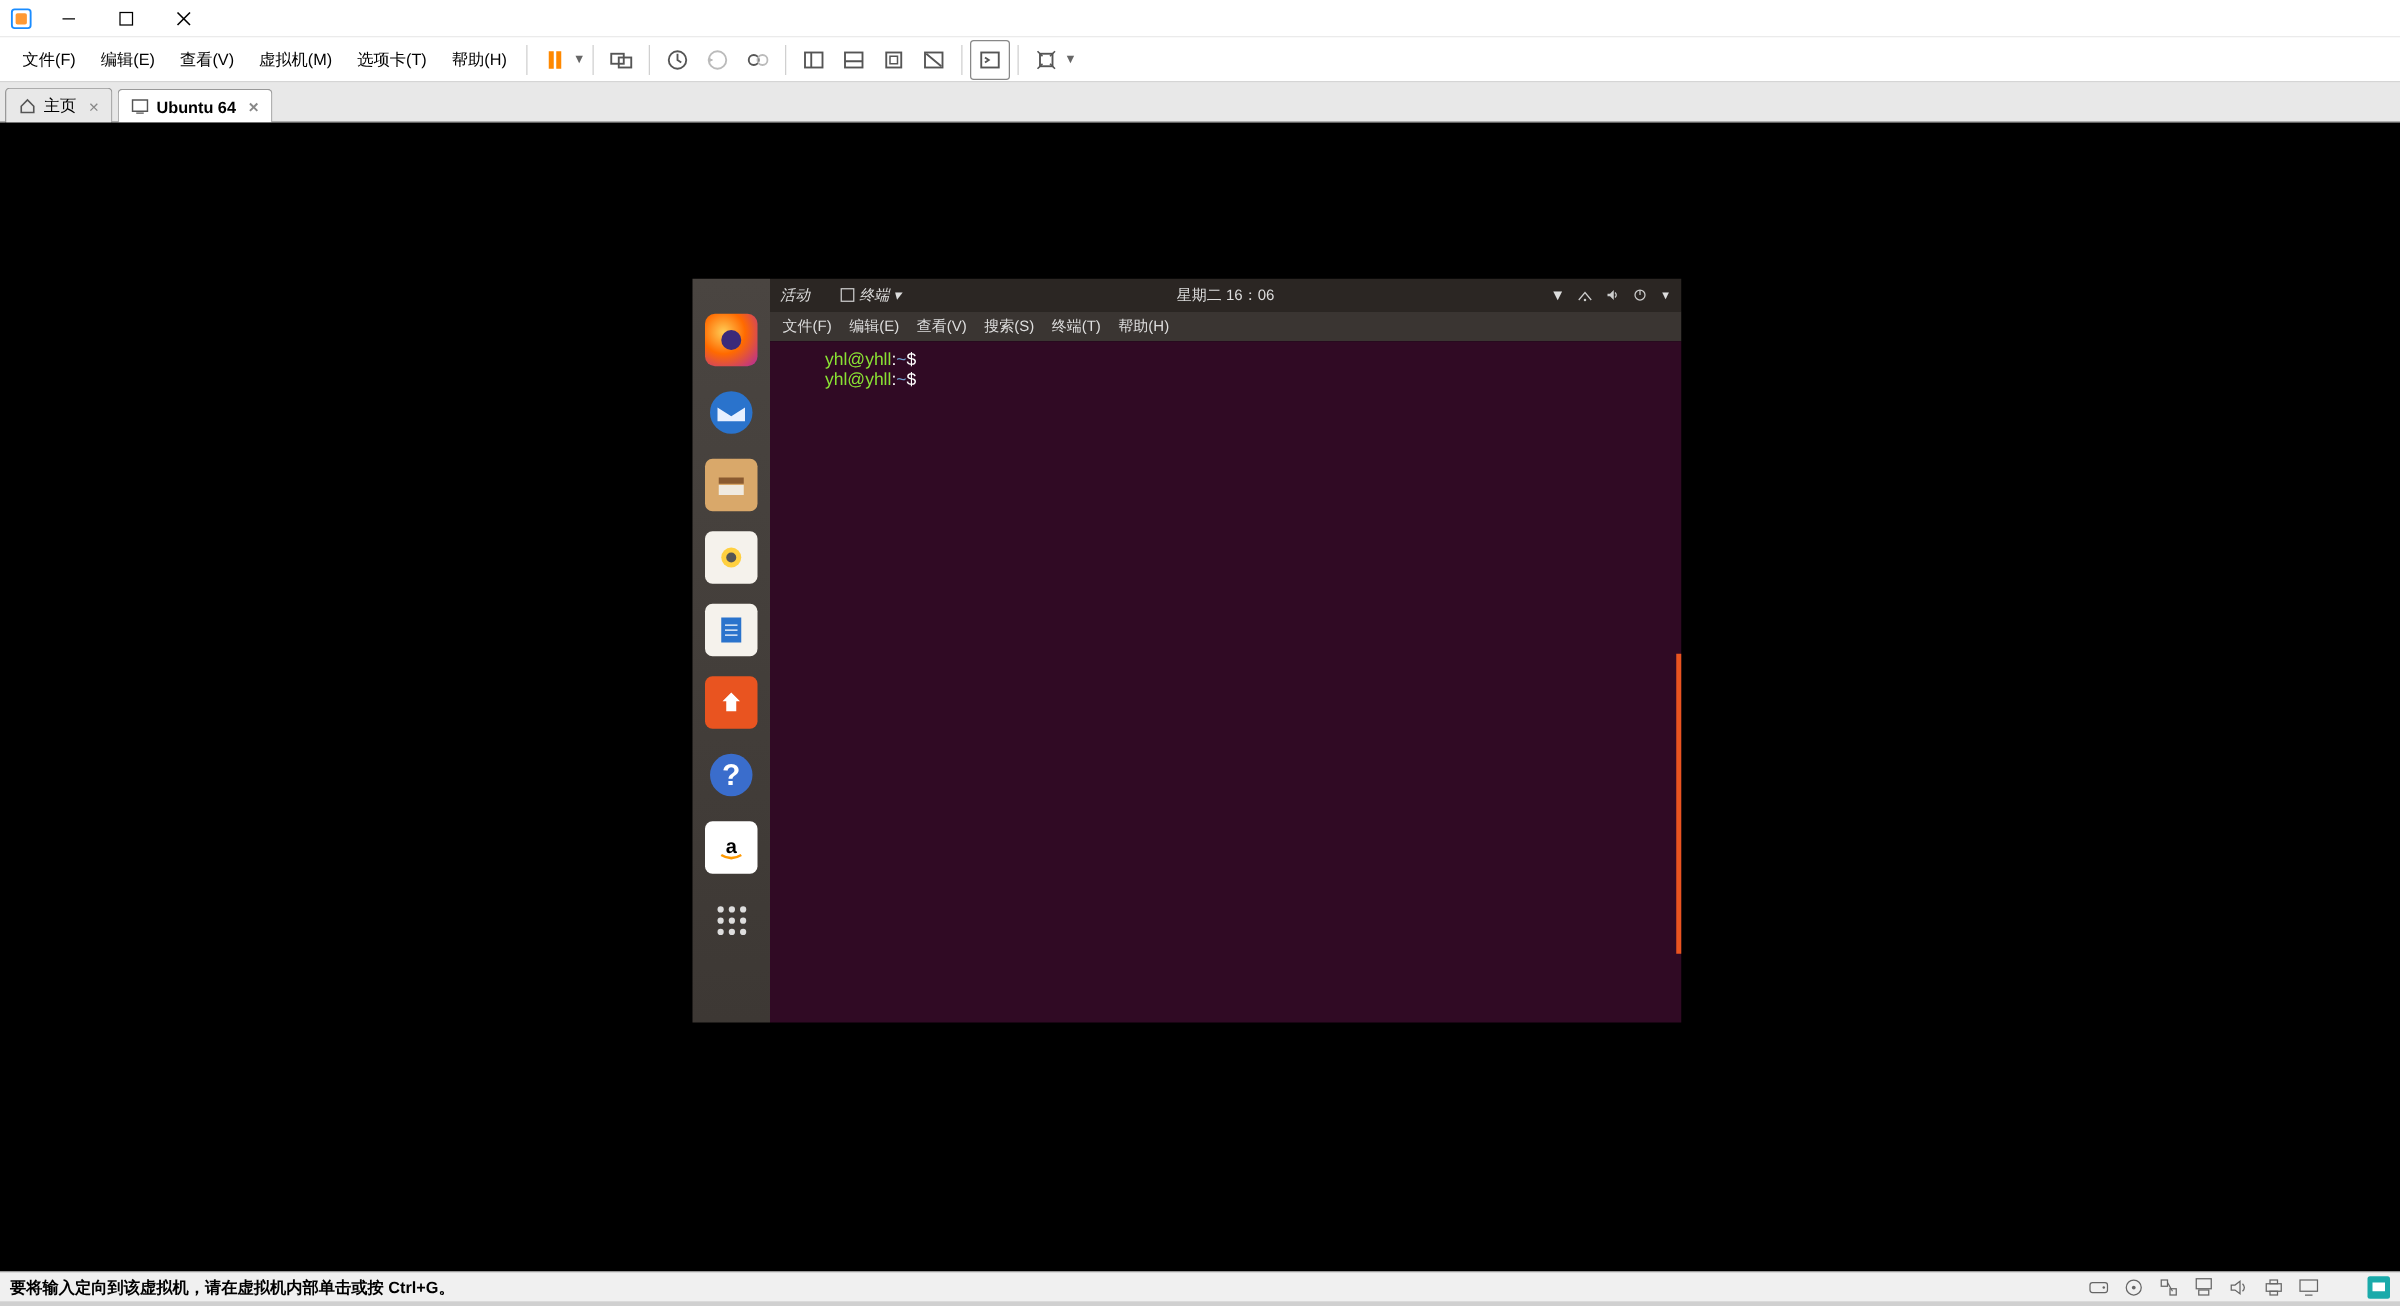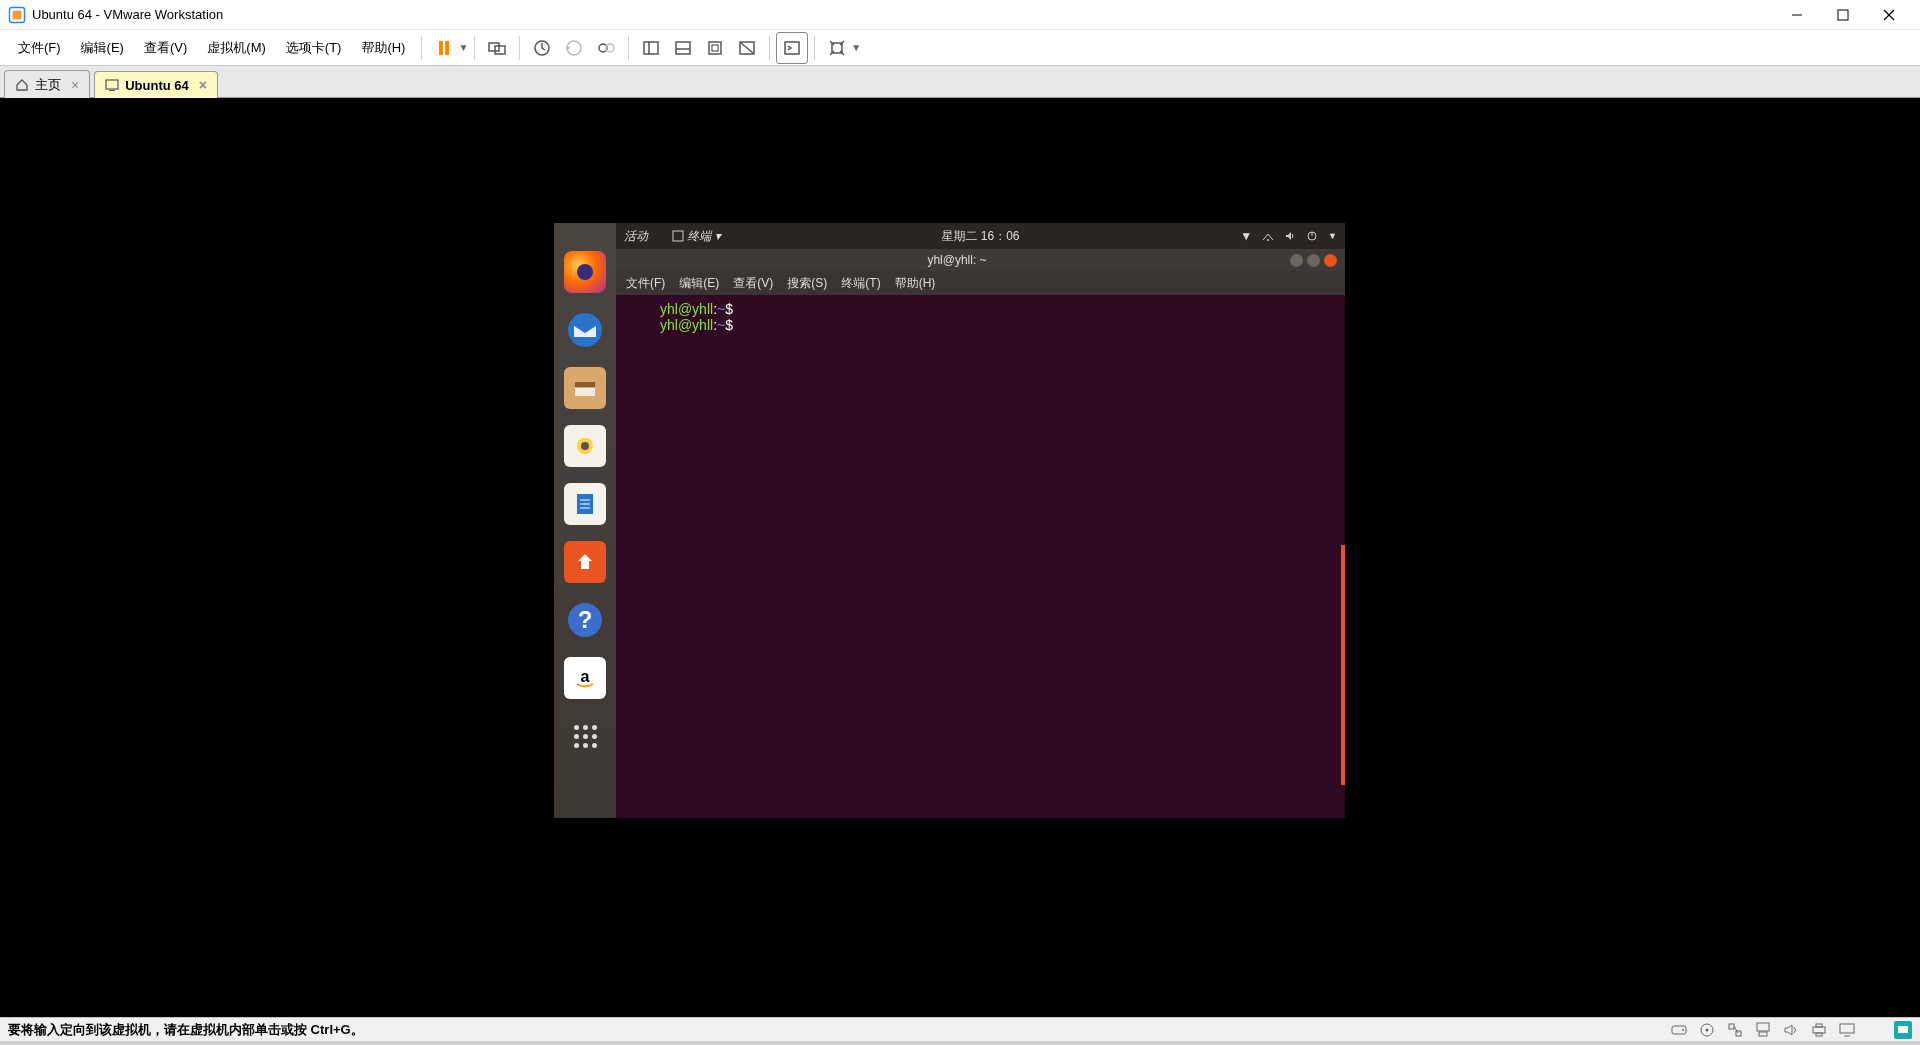--- a/index.html
+++ b/index.html
@@ -16,21 +16,21 @@
 .menubar { height: 36px; display: flex; align-items: center; padding: 0 8px; background: #fff; border-bottom: 1px solid #c8c8c8; gap: 0; }
 .menubar .menuitem { padding: 4px 10px; font-size: 13px; cursor: pointer; }
 .menubar .sep { width: 1px; height: 24px; background: #d0d0d0; margin: 0 6px; }
 .menubar .tbtn { width: 32px; height: 32px; display: flex; align-items: center; justify-content: center; cursor: pointer; border-radius: 3px; }
 .menubar .tbtn.active { border: 1px solid #888; }
 .menubar .drop { font-size: 10px; color: #666; margin-left: -2px; }
 
 
 .tabbar { height: 32px; background: #e8e8e8; display: flex; align-items: flex-start; padding: 4px 4px 0 4px; border-bottom: 1px solid #999; }
 .tab { display: flex; align-items: center; gap: 6px; padding: 5px 10px; font-size: 13px; border: 1px solid #999; border-bottom: none; margin-right: 4px; border-radius: 4px 4px 0 0; background: #e8e8e8; cursor: pointer; }
-.tab.active { background: #fef9c3; font-weight: 600; position: relative; top: 1px; }
+.tab.active { background: #ffffff; font-weight: 600; position: relative; top: 1px; }
 .tab .close { color: #888; font-size: 14px; margin-left: 4px; cursor: pointer; }
 
 
 .vmarea { flex: 1; background: #000; position: relative; }
 .guest { position: absolute; left: 554px; top: 125px; width: 791px; height: 595px; display: flex; }
 
 
 .dock { width: 62px; background: linear-gradient(#4a4541,#3d3834); display: flex; flex-direction: column; align-items: center; padding-top: 28px; gap: 16px; }
 .dockicon { width: 42px; height: 42px; border-radius: 8px; display: flex; align-items: center; justify-content: center; cursor: pointer; }
 .apps-grid { display: grid; grid-template-columns: repeat(3,5px); grid-template-rows: repeat(3,5px); gap: 4px; }
@@ -64,21 +64,20 @@
 .taskbar { height: 4px; background: #d0d0d0; }
 </style>
 </head>
 <body>
 
 <div class="titlebar">
   <svg class="logo" viewBox="0 0 24 24">
       <rect x="2" y="2" width="20" height="20" rx="3" fill="#fff" stroke="#1a8cff" stroke-width="2"></rect>
       <rect x="6" y="6" width="12" height="12" rx="2" fill="#ff9933"></rect>
     </svg>
-  <div class="title">Ubuntu 64 - VMware Workstation</div>
   <div class="winbtn">
       <svg viewBox="0 0 14 14">
         <line x1="2" y1="7" x2="12" y2="7" stroke="#000" stroke-width="1"></line>
       </svg>
     </div>
   <div class="winbtn">
       <svg viewBox="0 0 14 14">
         <rect x="2" y="2" width="10" height="10" fill="none" stroke="#000" stroke-width="1"></rect>
       </svg>
     </div>
@@ -281,28 +280,20 @@
               <path d="M8 4 Q10 6 8 8" stroke="#ccc" fill="none"></path>
             </svg>
           <svg width="12" height="12" viewBox="0 0 12 12">
               <circle cx="6" cy="6" r="4" fill="none" stroke="#ccc"></circle>
               <line x1="6" y1="2" x2="6" y2="6" stroke="#ccc"></line>
             </svg>
           <span style="font-size:9px">▼</span>
         </div>
       </div>
 
-      <div class="termhead">
-        <div class="ttitle">yhl@yhll: ~</div>
-        <div class="tbtns">
-          <span style="background:#6b6660"></span>
-          <span style="background:#6b6660"></span>
-          <span style="background:#e95420"></span>
-        </div>
-      </div>
 
       <div class="termmenu">
         <span>文件(F)</span>
         <span>编辑(E)</span>
         <span>查看(V)</span>
         <span>搜索(S)</span>
         <span>终端(T)</span>
         <span>帮助(H)</span>
       </div>
 

